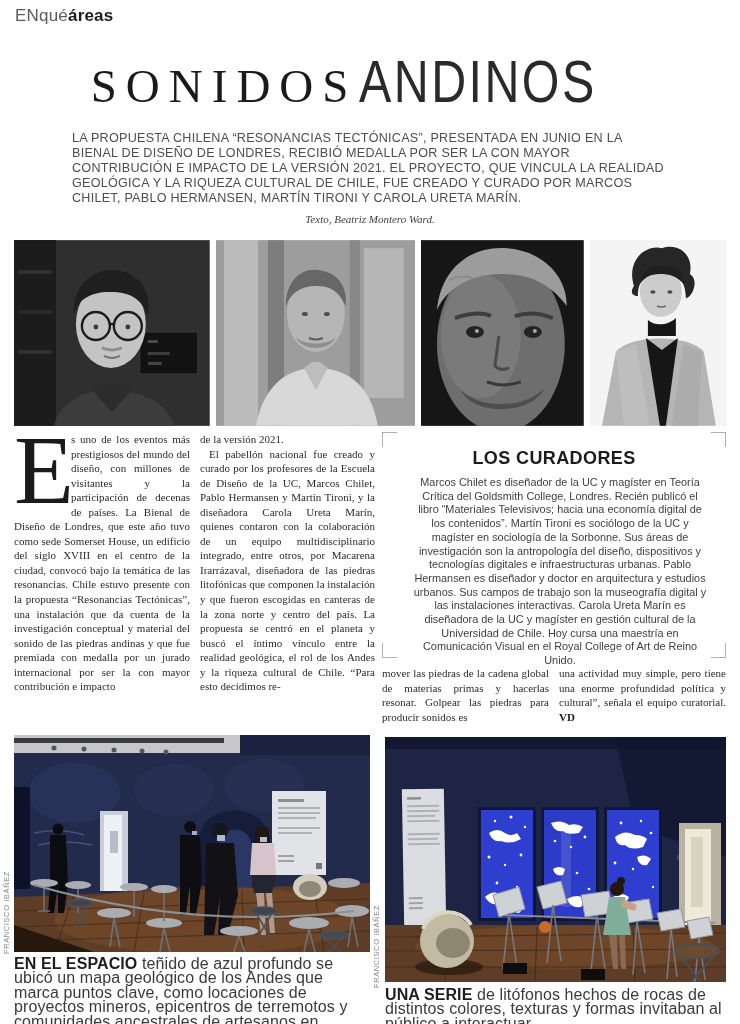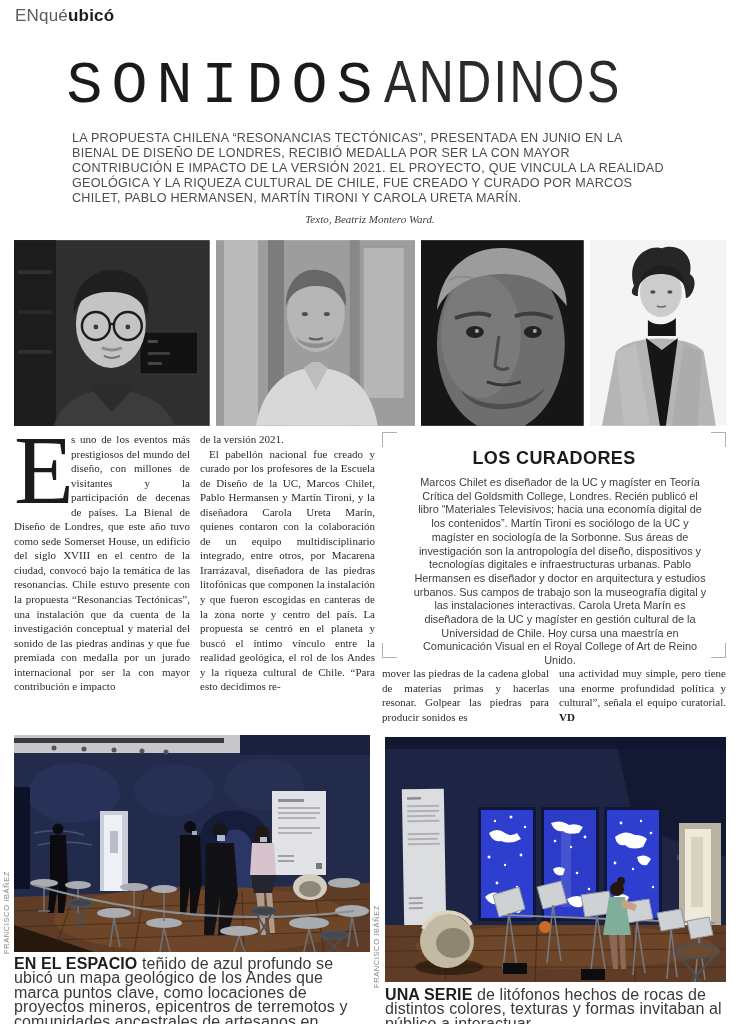--- a/index.html
+++ b/index.html
@@ -5,21 +5,21 @@
   html,body{margin:0;padding:0;background:#ffffff;}
   .page{position:relative;width:740px;height:1024px;background:#ffffff;overflow:hidden;
         font-family:"Liberation Sans",sans-serif;color:#222;}
   
   .kicker{position:absolute;left:15px;top:6px;font-size:17px;letter-spacing:.2px;}
   .kicker .lt{color:#5c5c5c;font-weight:400;}
   .kicker .bd{color:#1c1c1c;font-weight:700;}
   
   .title{position:absolute;left:0;top:48px;width:740px;text-align:center;white-space:nowrap;
          color:#1a1a1a;}
-  .title .serif{font-family:Liberation Mono, monospace;font-size:60px;
+  .title .serif{font-family:Liberation Serif, serif;font-size:47px;
                 letter-spacing:9px;font-weight:400;}
   .title .thin{display:inline-block;font-family:"Liberation Sans",sans-serif;font-size:59px;
                font-weight:300;letter-spacing:3px;transform:scaleX(.82);transform-origin:left center;
                color:#2a2a2a;margin-left:2px;}
   
   .lead{position:absolute;left:72px;top:131px;width:596px;text-align:left;
         font-size:12.6px;line-height:15px;letter-spacing:.25px;color:#4d4d4d;}
   .byline{position:absolute;left:0;top:213px;width:740px;text-align:center;
           font-family:"Liberation Serif","DejaVu Serif",serif;font-style:italic;
           font-size:11px;color:#3f3f3f;}
@@ -61,21 +61,21 @@
   .caption{position:absolute;font-size:16px;line-height:14.4px;color:#3a3a3a;letter-spacing:.1px;}
   .capL{left:14px;top:957px;width:352px;}
   .capR{left:385px;top:988px;width:341px;}
   .caption b{color:#1d1d1d;}
 </style>
 </head>
 <body>
 
 <div class="page">
 
-  <div class="kicker"><span class="lt">ENqué</span><span class="bd">ubicó</span></div>
+  <div class="kicker"><span class="lt">ENqué</span><span class="bd">áreas</span></div>
 
   <div class="title"><span class="serif">SONIDOS</span><span class="thin">ANDINOS</span></div>
 
   <div class="lead">LA PROPUESTA CHILENA “RESONANCIAS TECTÓNICAS”, PRESENTADA EN JUNIO EN LA BIENAL DE DISEÑO DE LONDRES, RECIBIÓ MEDALLA POR SER LA CON MAYOR CONTRIBUCIÓN E IMPACTO DE LA VERSIÓN 2021. EL PROYECTO, QUE VINCULA LA REALIDAD GEOLÓGICA Y LA RIQUEZA CULTURAL DE CHILE, FUE CREADO Y CURADO POR MARCOS CHILET, PABLO HERMANSEN, MARTÍN TIRONI Y CAROLA URETA MARÍN.</div>
   <div class="byline">Texto, Beatriz Montero Ward.</div>
 
   <div class="portraits">
     <svg width="196" height="186" viewBox="0 0 196 186">
       <rect width="196" height="186" fill="#2f2f2f"></rect>
       <rect x="0" y="0" width="42" height="186" fill="#1c1c1c"></rect>

